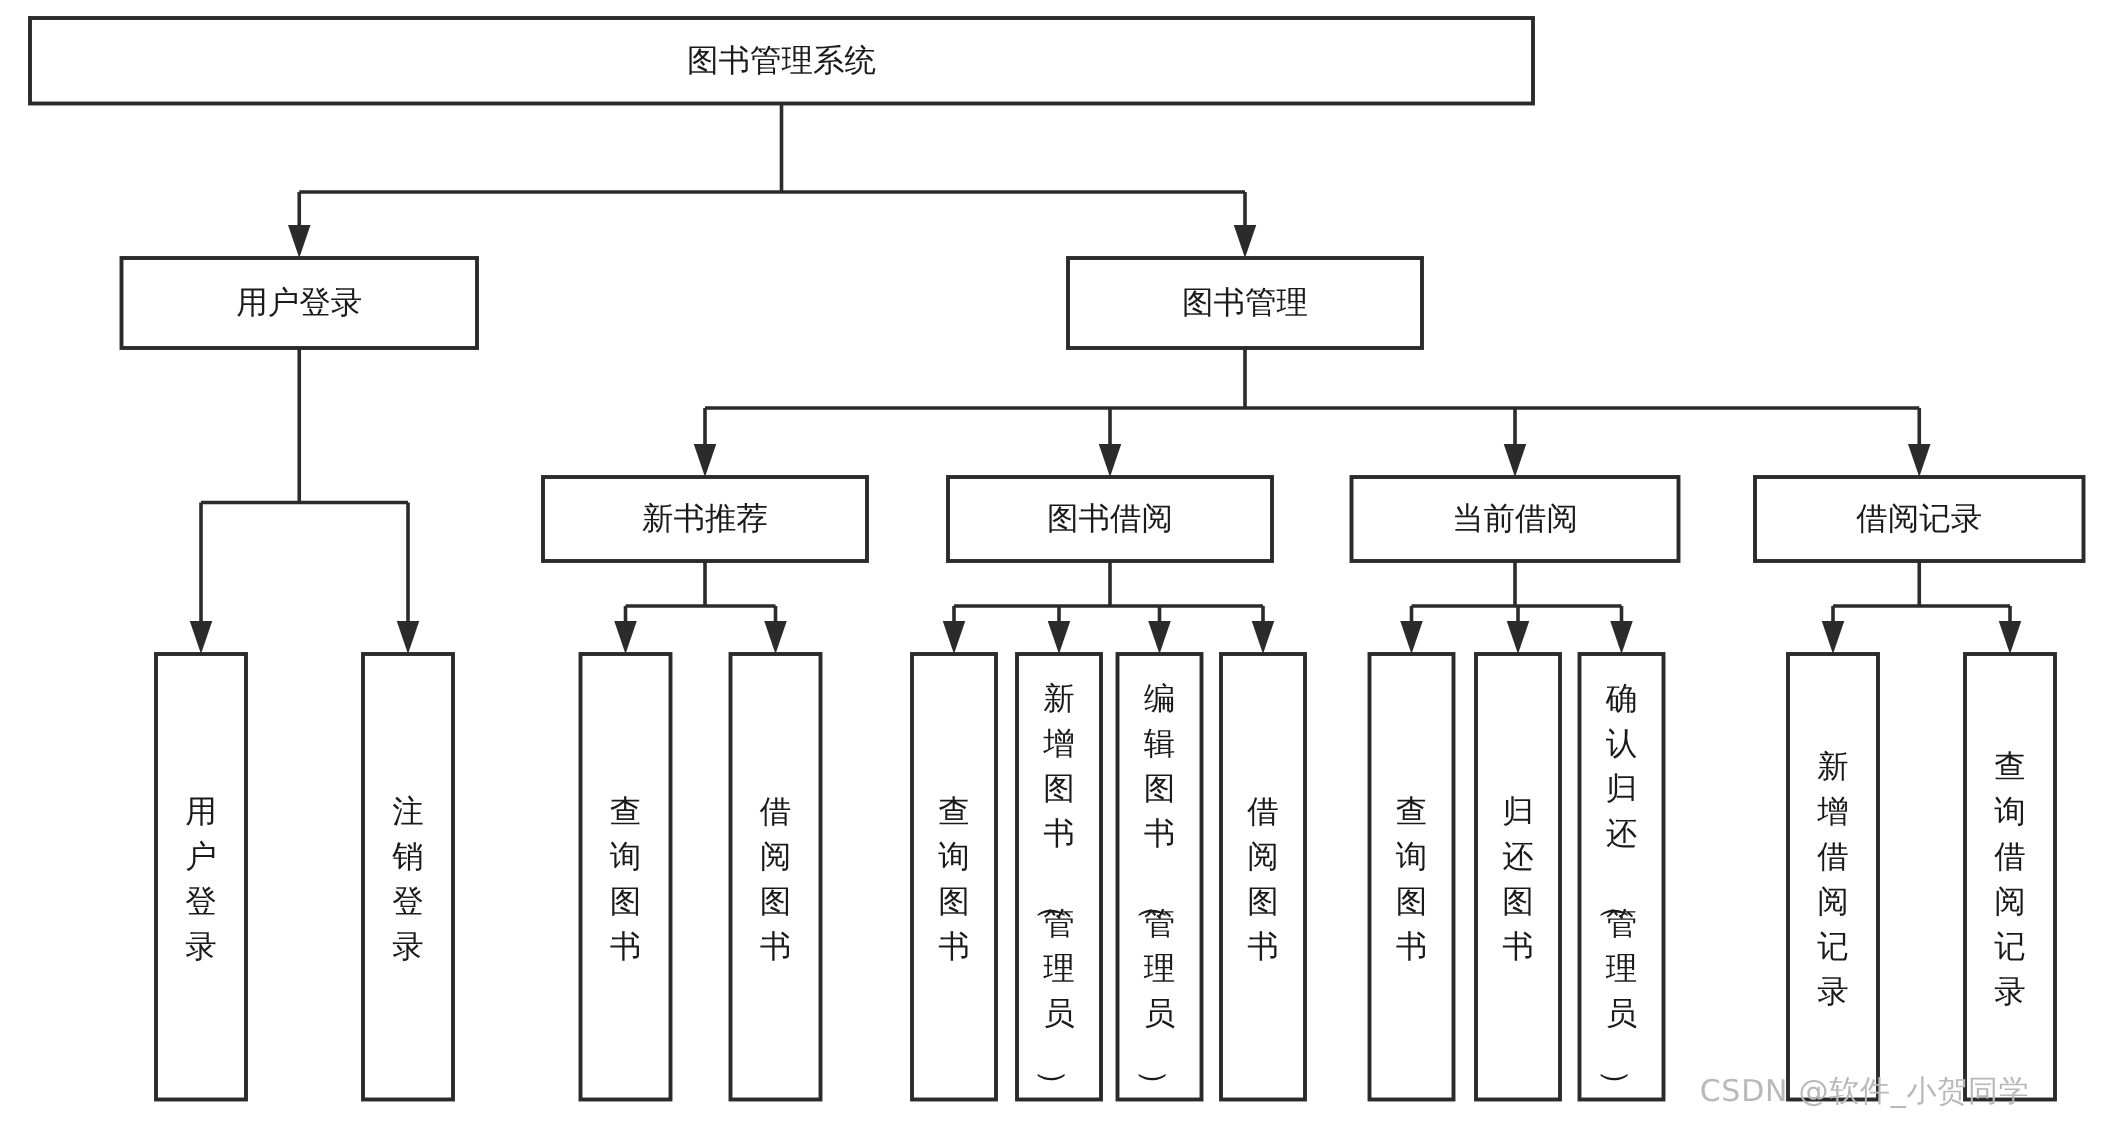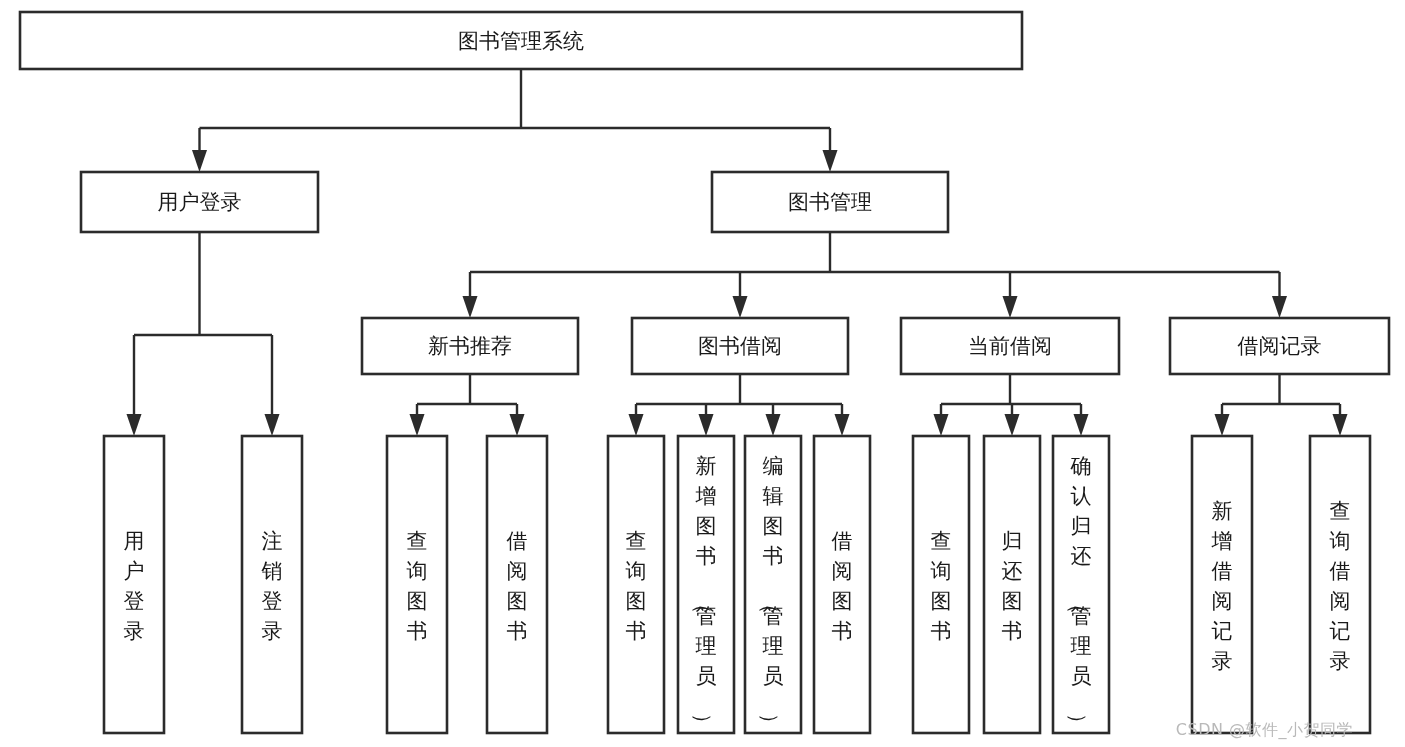--- a/index.html
+++ b/index.html
@@ -53,21 +53,21 @@
     font-family: "DejaVu Sans", "Liberation Sans", sans-serif;
     font-size: 21px;
     fill: #1a1a1a;
     text-anchor: middle;
   }
   .watermark {
     position: absolute;
     right: 12px;
     bottom: 6px;
     font-family: "DejaVu Sans", "Liberation Sans", sans-serif;
-    font-size: 16px;
+    font-size: 20px;
     color: #b9b9b9;
     letter-spacing: 0.5px;
     white-space: nowrap;
     user-select: none;
   }
 </style>
 </head>
 <body>
 
 <div id="diagram-root">

